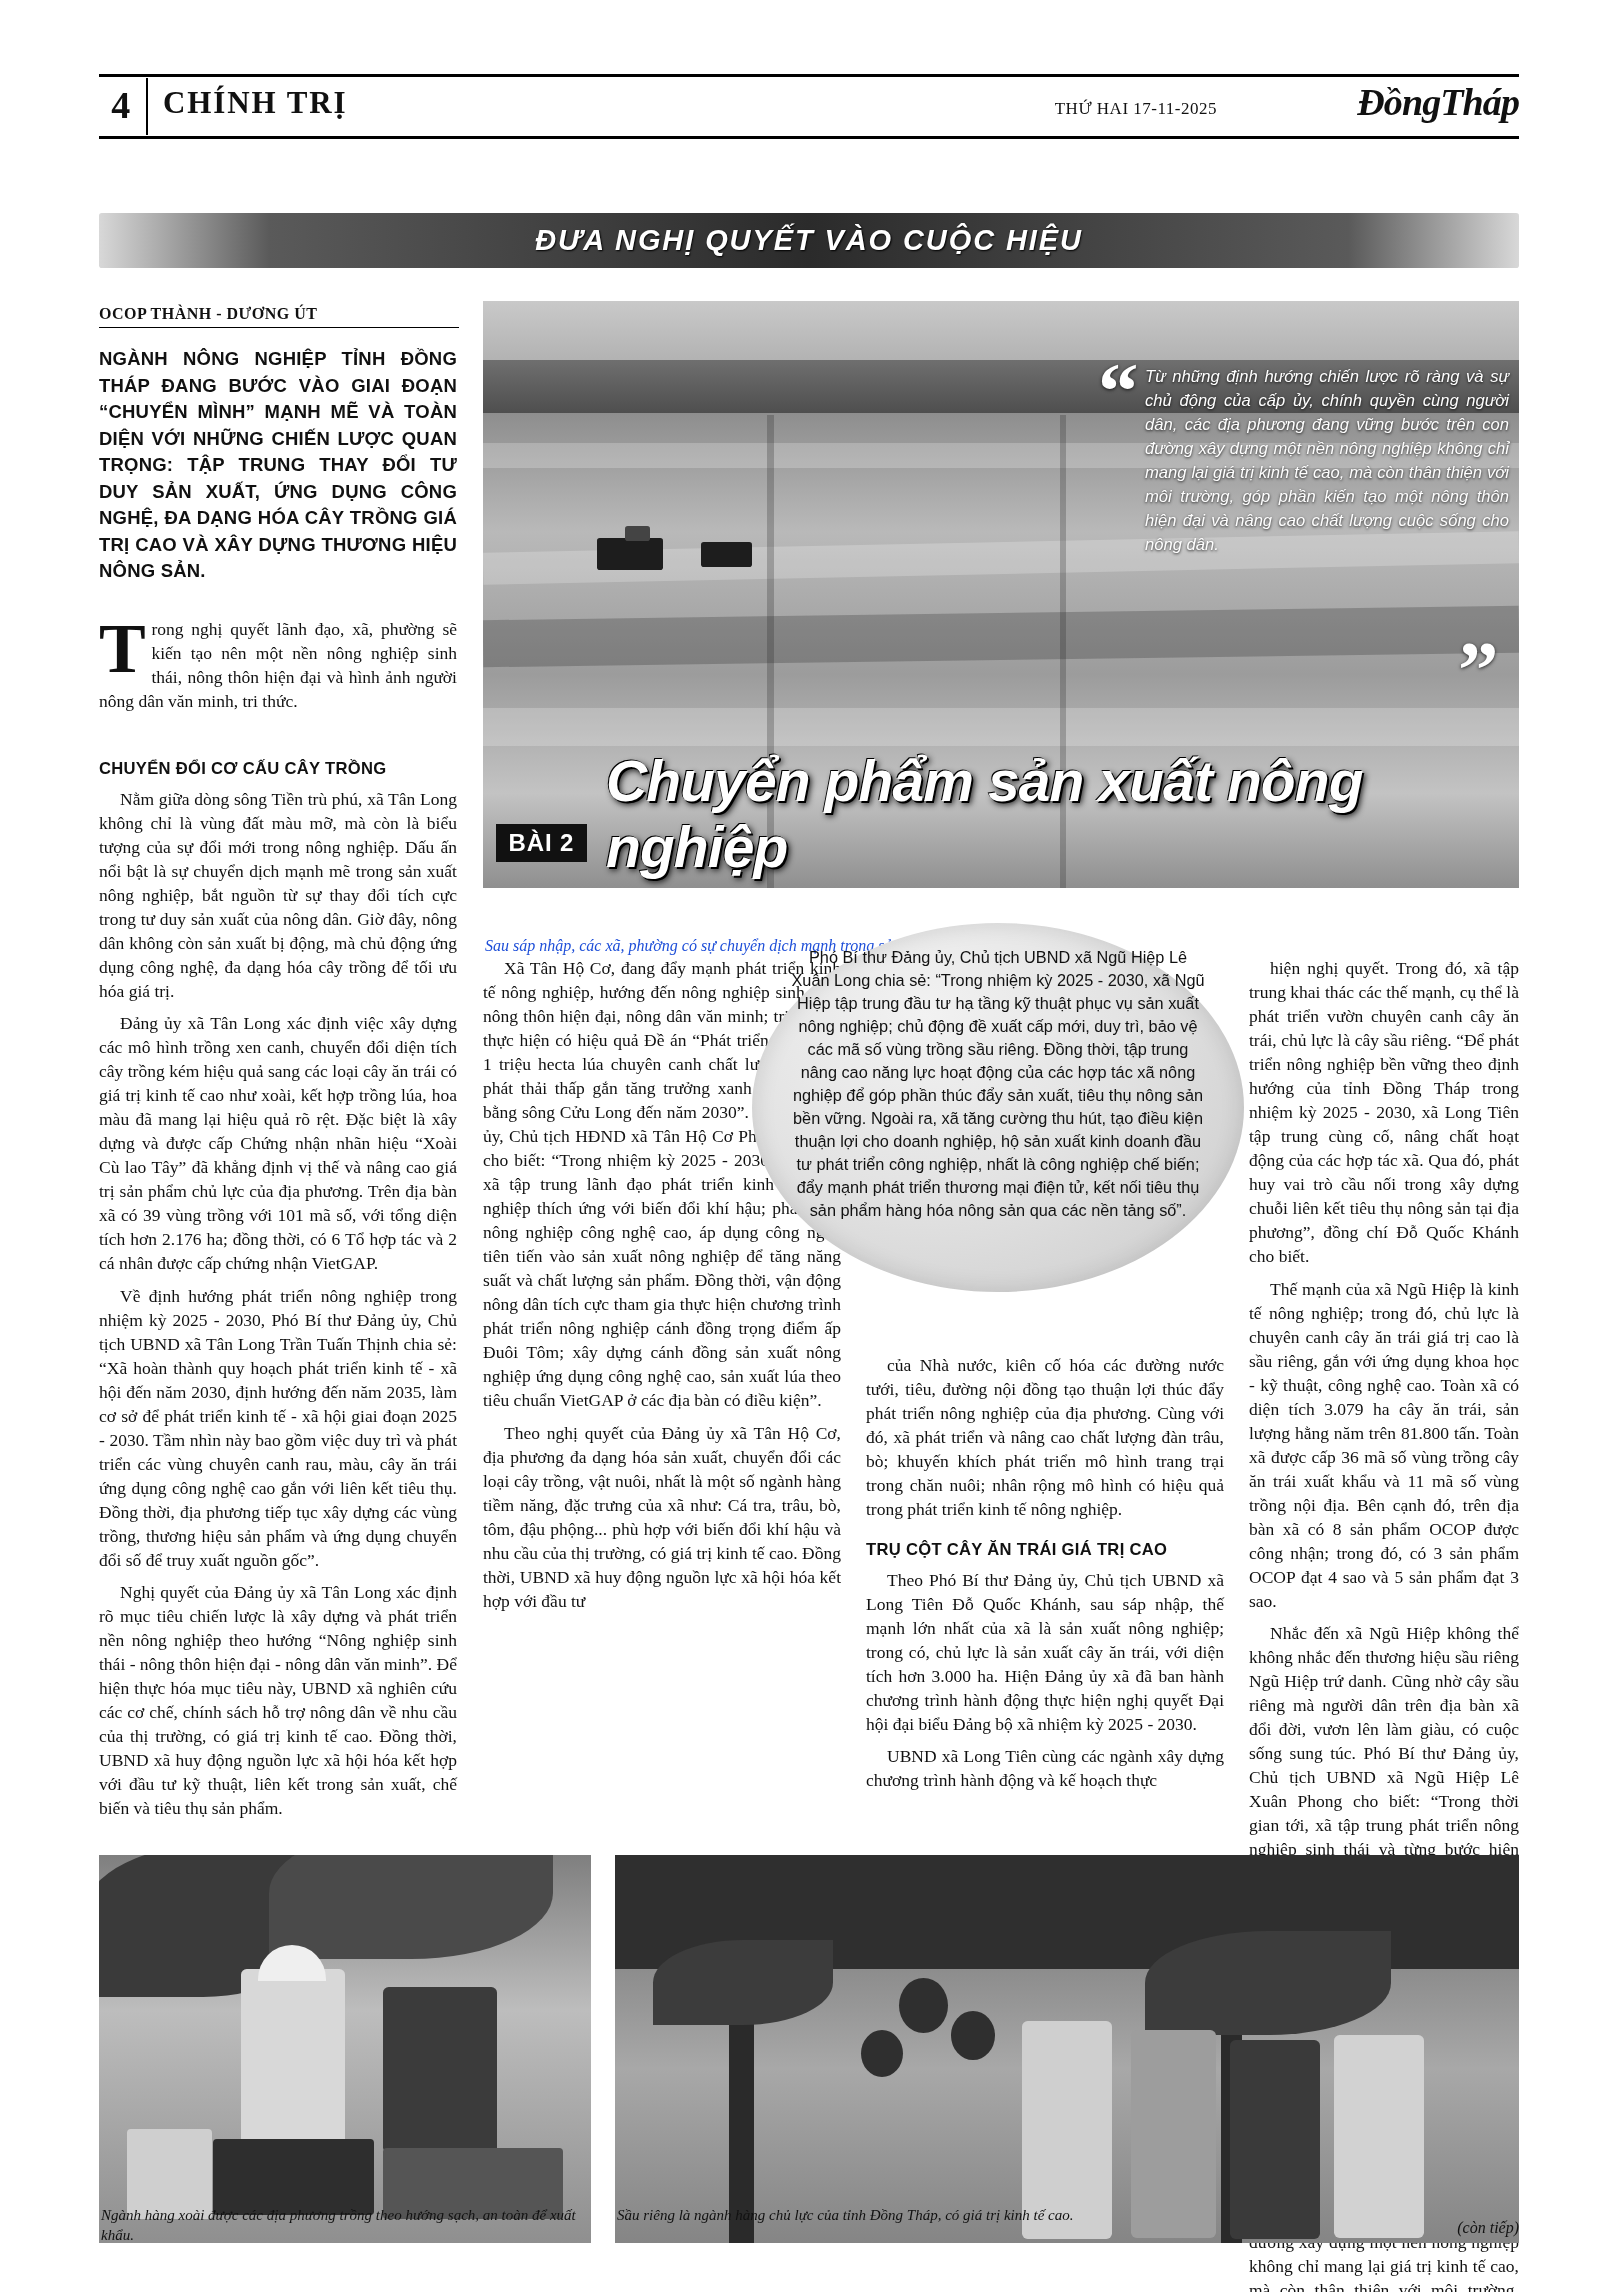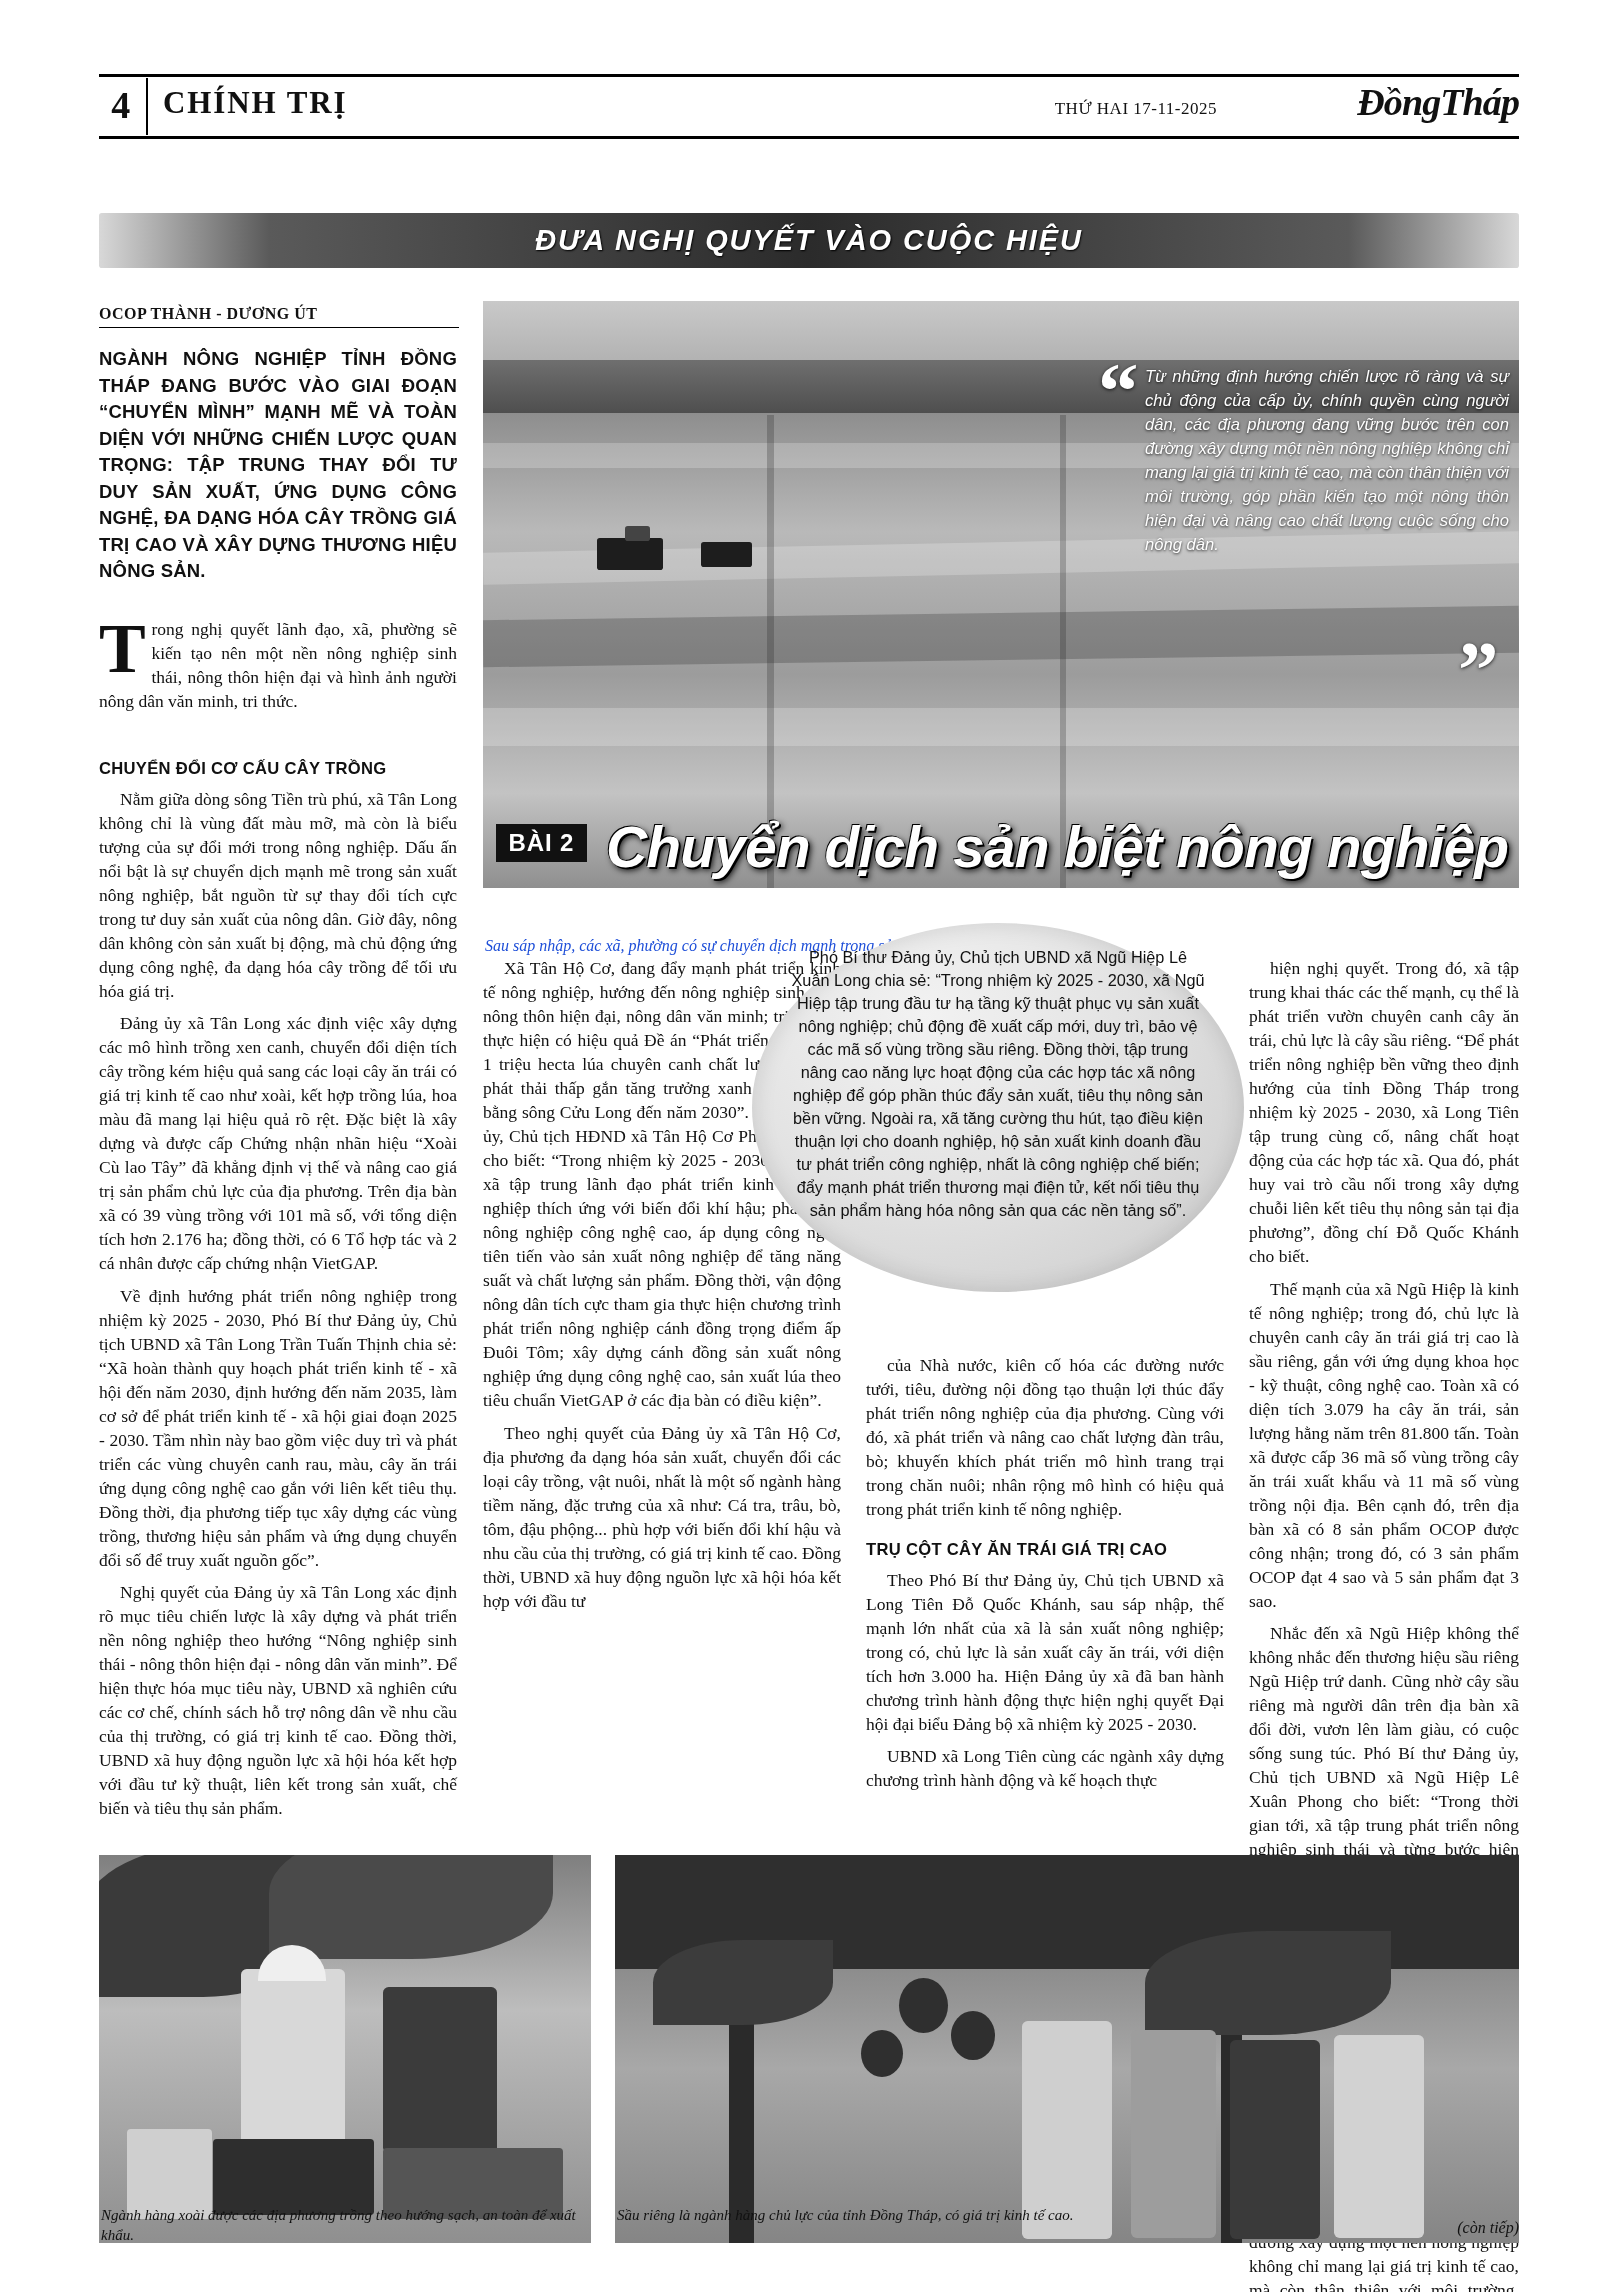--- a/index.html
+++ b/index.html
@@ -118,21 +118,21 @@
     <div class="ph-dark" style="left:284px;top:114px;width:6.6px;height:473px;"></div>
     <div class="ph-dark" style="left:577px;top:114px;width:5.7px;height:473px;"></div>
     <div class="ph-machine" style="left:114px;top:237px;width:66px;height:32px;"></div>
     <div class="ph-machine" style="left:142px;top:225px;width:24.6px;height:15px;background:#444;"></div>
     <div class="ph-machine" style="left:218px;top:241px;width:51px;height:24.6px;"></div>
     <div class="qmark" style="left:615px;top:62px;">“</div>
     <div class="quote-box">Từ những định hướng chiến lược rõ ràng và sự chủ động của cấp ủy, chính quyền cùng người dân, các địa phương đang vững bước trên con đường xây dựng một nền nông nghiệp không chỉ mang lại giá trị kinh tế cao, mà còn thân thiện với môi trường, góp phần kiến tạo một nông thôn hiện đại và nâng cao chất lượng cuộc sống cho nông dân.</div>
     <div class="qmark" style="left:975px;top:341px;">”</div>
     <div class="headline-wrap">
       <div class="bai2">BÀI 2</div>
-      <div class="headline">Chuyển dịch sản biệt nông nghiệp</div>
+      <div class="headline">Chuyển phẩm sản xuất nông nghiệp</div>
     </div>
   </div>
   <div class="cap-main">Sau sáp nhập, các xã, phường có sự chuyển dịch mạnh trong sản xuất nông nghiệp.</div>
 
   <div class="col" id="col1">
     <div class="sub-h">CHUYỂN ĐỔI CƠ CẤU CÂY TRỒNG</div>
     <p>Nằm giữa dòng sông Tiền trù phú, xã Tân Long không chỉ là vùng đất màu mỡ, mà còn là biểu tượng của sự đổi mới trong nông nghiệp. Dấu ấn nổi bật là sự chuyển dịch mạnh mẽ trong sản xuất nông nghiệp, bắt nguồn từ sự thay đổi tích cực trong tư duy sản xuất của nông dân. Giờ đây, nông dân không còn sản xuất bị động, mà chủ động ứng dụng công nghệ, đa dạng hóa cây trồng để tối ưu hóa giá trị.</p>
     <p>Đảng ủy xã Tân Long xác định việc xây dựng các mô hình trồng xen canh, chuyển đổi diện tích cây trồng kém hiệu quả sang các loại cây ăn trái có giá trị kinh tế cao như xoài, kết hợp trồng lúa, hoa màu đã mang lại hiệu quả rõ rệt. Đặc biệt là xây dựng và được cấp Chứng nhận nhãn hiệu “Xoài Cù lao Tây” đã khẳng định vị thế và nâng cao giá trị sản phẩm chủ lực của địa phương. Trên địa bàn xã có 39 vùng trồng với 101 mã số, với tổng diện tích hơn 2.176 ha; đồng thời, có 6 Tổ hợp tác và 2 cá nhân được cấp chứng nhận VietGAP.</p>
     <p>Về định hướng phát triển nông nghiệp trong nhiệm kỳ 2025 - 2030, Phó Bí thư Đảng ủy, Chủ tịch UBND xã Tân Long Trần Tuấn Thịnh chia sẻ: “Xã hoàn thành quy hoạch phát triển kinh tế - xã hội đến năm 2030, định hướng đến năm 2035, làm cơ sở để phát triển kinh tế - xã hội giai đoạn 2025 - 2030. Tầm nhìn này bao gồm việc duy trì và phát triển các vùng chuyên canh rau, màu, cây ăn trái ứng dụng công nghệ cao gắn với liên kết tiêu thụ. Đồng thời, địa phương tiếp tục xây dựng các vùng trồng, thương hiệu sản phẩm và ứng dụng chuyển đổi số để truy xuất nguồn gốc”.</p>
     <p>Nghị quyết của Đảng ủy xã Tân Long xác định rõ mục tiêu chiến lược là xây dựng và phát triển nền nông nghiệp theo hướng “Nông nghiệp sinh thái - nông thôn hiện đại - nông dân văn minh”. Để hiện thực hóa mục tiêu này, UBND xã nghiên cứu các cơ chế, chính sách hỗ trợ nông dân về nhu cầu của thị trường, có giá trị kinh tế cao. Đồng thời, UBND xã huy động nguồn lực xã hội hóa kết hợp với đầu tư kỹ thuật, liên kết trong sản xuất, chế biến và tiêu thụ sản phẩm.</p>

